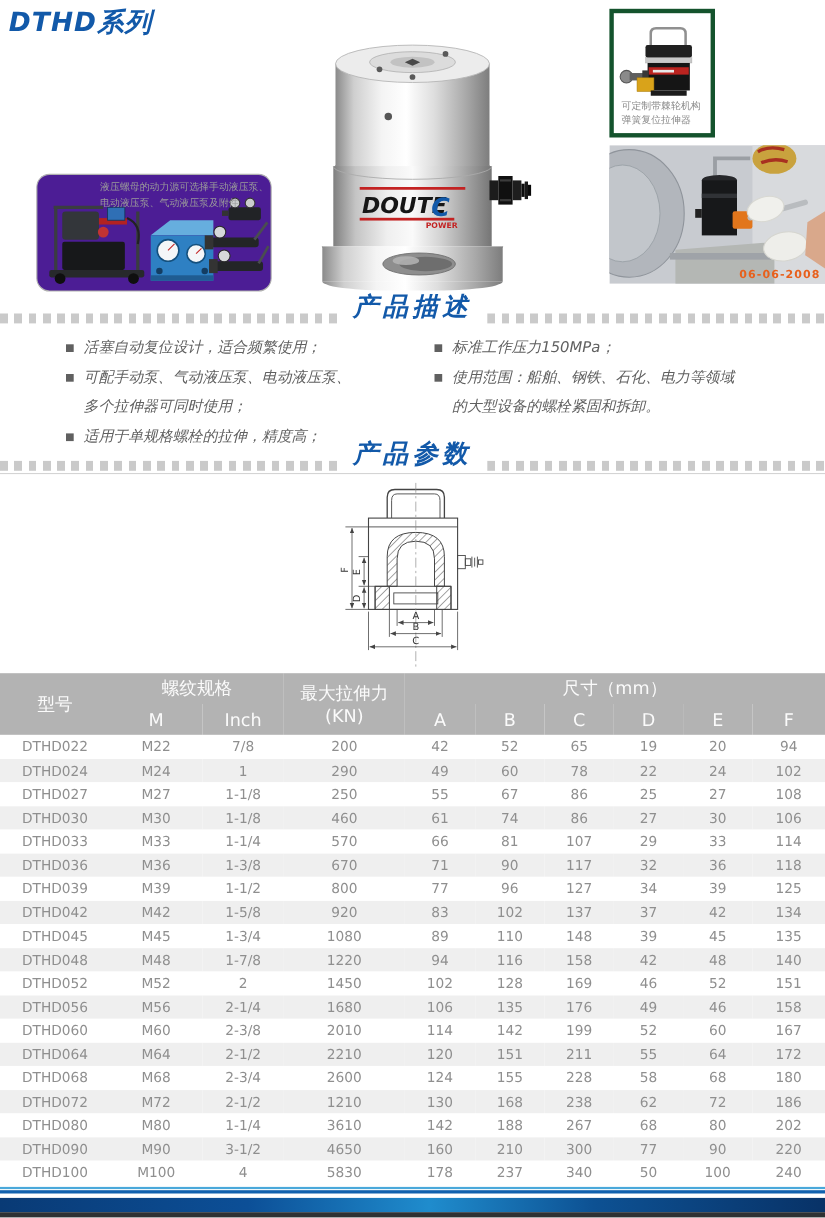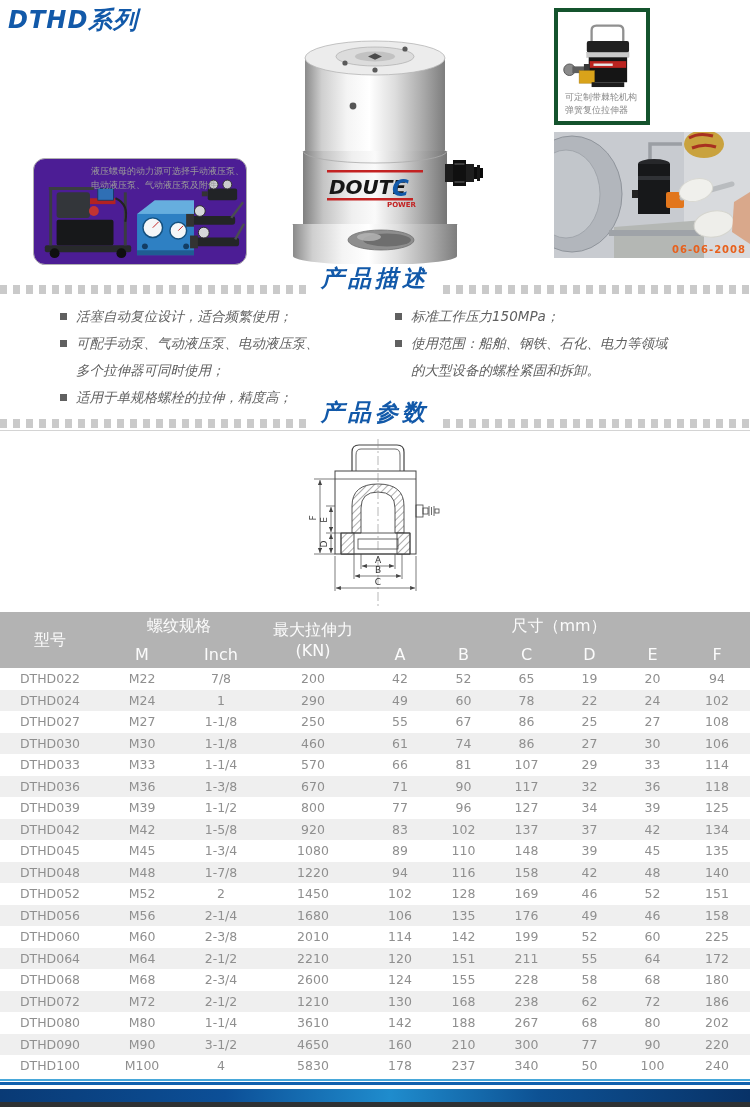--- a/index.html
+++ b/index.html
@@ -469,21 +469,21 @@
         <tr>
           <td>DTHD060</td>
           <td>M60</td>
           <td>2-3/8</td>
           <td>2010</td>
           <td>114</td>
           <td>142</td>
           <td>199</td>
           <td>52</td>
           <td>60</td>
-          <td>225</td>
+          <td>167</td>
         </tr>
         <tr>
           <td>DTHD064</td>
           <td>M64</td>
           <td>2-1/2</td>
           <td>2210</td>
           <td>120</td>
           <td>151</td>
           <td>211</td>
           <td>55</td>

